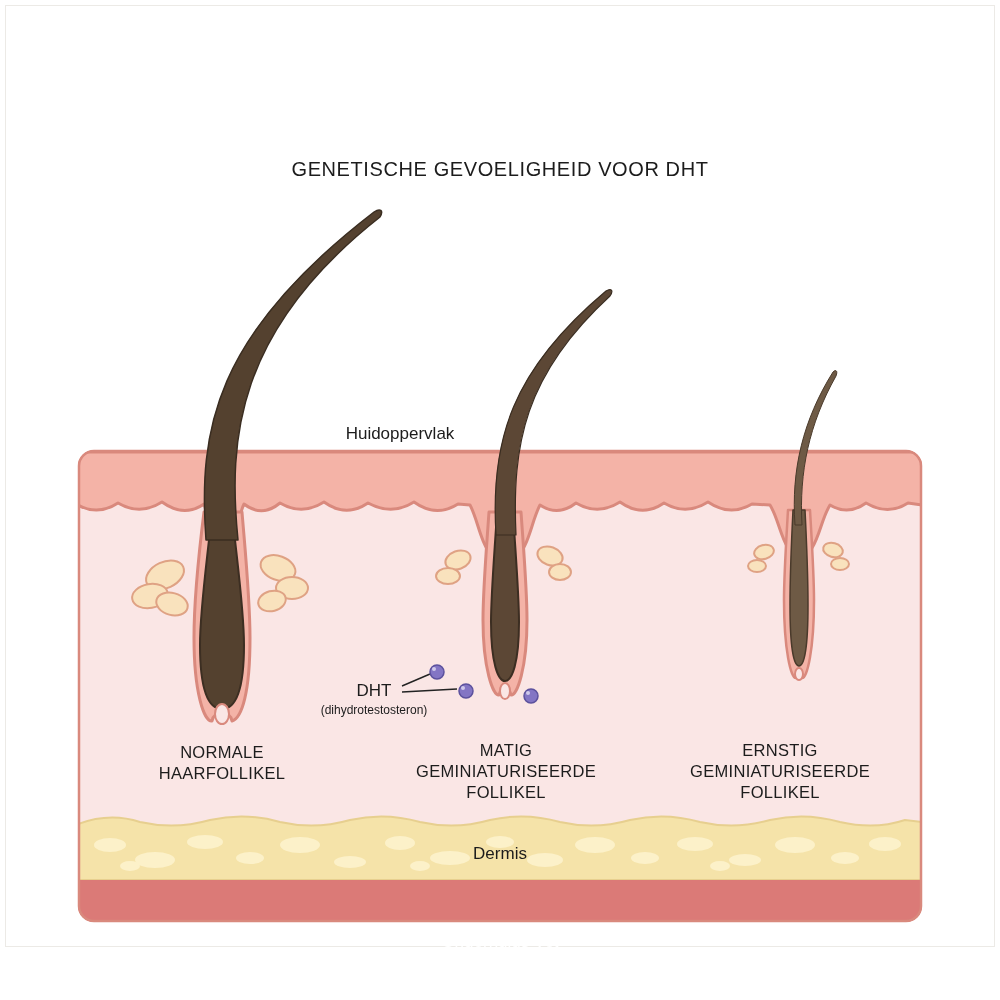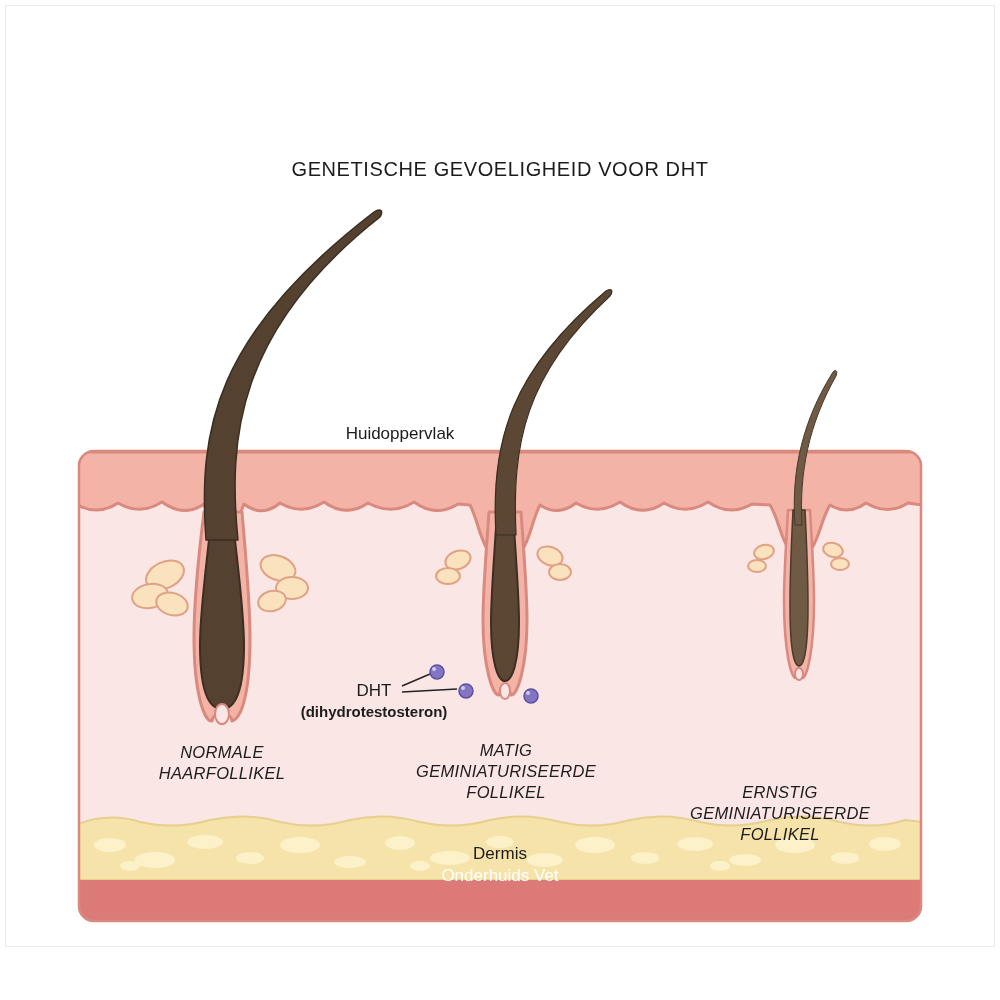--- a/index.html
+++ b/index.html
@@ -5,27 +5,27 @@
   html,body{margin:0;padding:0;background:#ffffff;}
   .canvas{
     position:relative;width:1000px;height:952px;background:#ffffff;
     font-family:"Liberation Sans", sans-serif;color:#1c1c1c;overflow:hidden;
   }
   .frame{position:absolute;inset:5px;border:1px solid #eceae6;pointer-events:none;}
   .lbl{position:absolute;text-align:center;transform:translateX(-50%);white-space:pre-line;}
   .title{top:158px;left:500px;font-size:20px;letter-spacing:.6px;font-weight:500;}
   .surface{top:424px;left:400px;font-size:17px;text-align:center;}
   .dht{top:681px;left:374px;font-size:17px;font-weight:400;}
-  .dht-sub{top:703px;left:374px;font-size:15px;font-weight:bold;}
-  .fol-label{font-size:16.5px;line-height:21px;letter-spacing:.3px;font-weight:500;font-style:italic;}
+  .dht-sub{top:703px;left:374px;font-size:12px;}
+  .fol-label{font-size:16.5px;line-height:21px;letter-spacing:.3px;font-weight:500;}
   .fol-normal{top:742px;left:222px;}
   .fol-mod{top:740px;left:506px;}
-  .fol-sev{top:740px;left:780px;margin-top:42px;}
+  .fol-sev{top:740px;left:780px;}
   .dermis-lbl{top:844px;left:500px;font-size:17px;text-align:right;}
-  .subcutis-lbl{top:866px;left:500px;font-size:17px;color:#ffffff;}
+  .subcutis-lbl{top:932px;left:500px;font-size:17px;color:#ffffff;text-decoration:underline;}
   svg{position:absolute;top:0;left:0;}
 </style>
 </head>
 <body>
 
 <div class="canvas">
   <div class="frame"></div>
 
   <svg width="1000" height="1000" viewBox="0 0 1000 1000">
     <defs>

